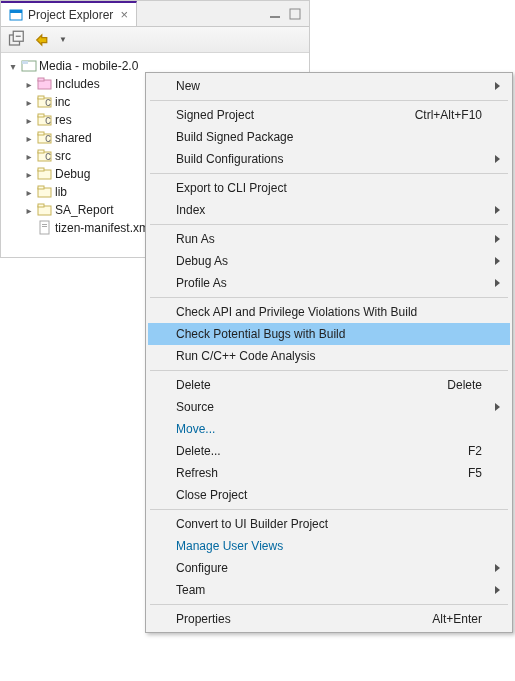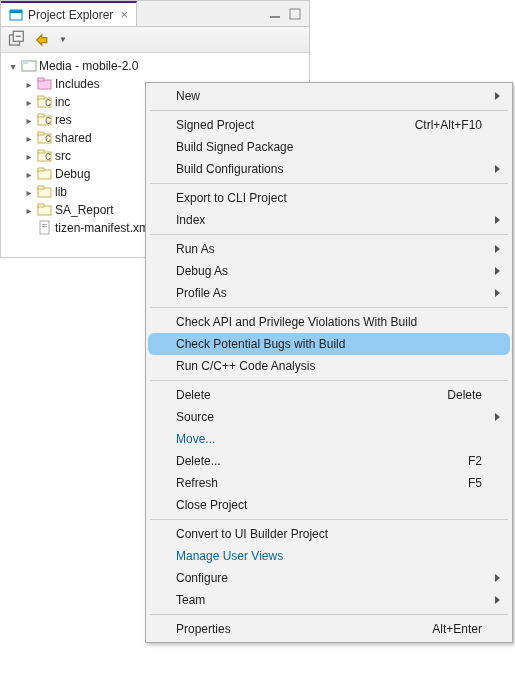--- a/index.html
+++ b/index.html
@@ -18,24 +18,24 @@
   .tool-btn { width: 20px; height: 20px; display: flex; align-items: center; justify-content: center; }
   .tool-dd { width: 8px; color: #555; font-size: 8px; }
 
   .tree { padding: 4px 0 20px 4px; color: #222; }
   .node { display: flex; align-items: center; height: 18px; padding-left: 2px; gap: 2px; white-space: nowrap; overflow: hidden; }
   .twisty { width: 12px; text-align: center; color: #666; font-size: 10px; cursor: pointer; }
   .twisty.empty { visibility: hidden; }
   .node-icon { width: 16px; height: 16px; display: inline-flex; align-items: center; justify-content: center; }
   .indent-1 { padding-left: 18px; }
 
-  .ctx { position: absolute; left: 145px; top: 82px; width: 368px; background: #f2f2f2; border: 1px solid #aaa; box-shadow: 2px 2px 4px rgba(0,0,0,0.25); padding: 2px; }
+  .ctx { position: absolute; left: 145px; top: 72px; width: 368px; background: #f2f2f2; border: 1px solid #aaa; box-shadow: 2px 2px 4px rgba(0,0,0,0.25); padding: 2px; }
   .mi { display: flex; align-items: center; height: 22px; padding: 0 28px 0 28px; color: #222; position: relative; }
   .mi.disabled { color: #0369a1; }
-  .mi.hl { background: #94ccf5; border-radius: 6px; }
+  .mi.hl { background: #94ccf5; }
   .mi .sc { margin-left: auto; }
   .mi .sub::after { content: ""; position: absolute; right: 10px; top: 50%; transform: translateY(-50%); border-left: 5px solid #555; border-top: 4px solid transparent; border-bottom: 4px solid transparent; }
   .sep { height: 1px; background: #d0d0d0; margin: 3px 2px; }
 </style>
 </head>
 <body>
 
 <div class="panel">
   <div class="tabbar">
     <div class="tab">

